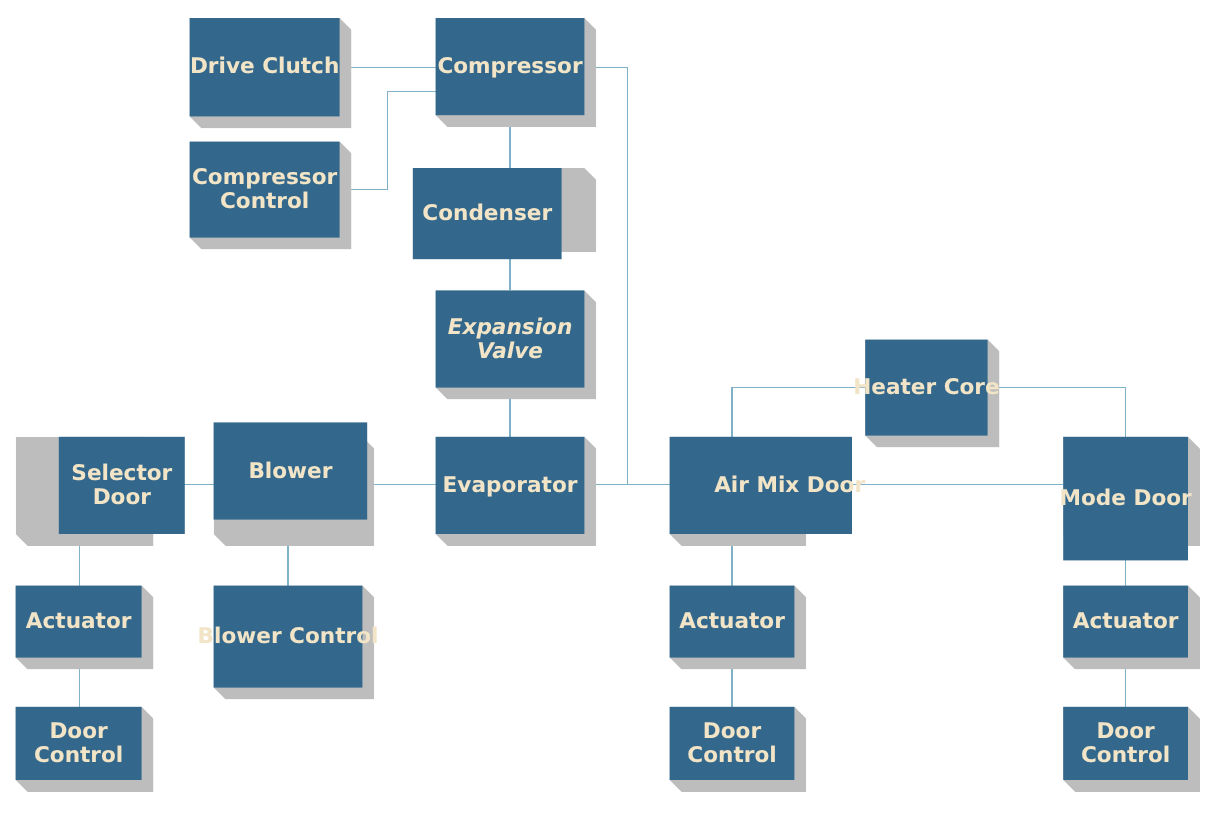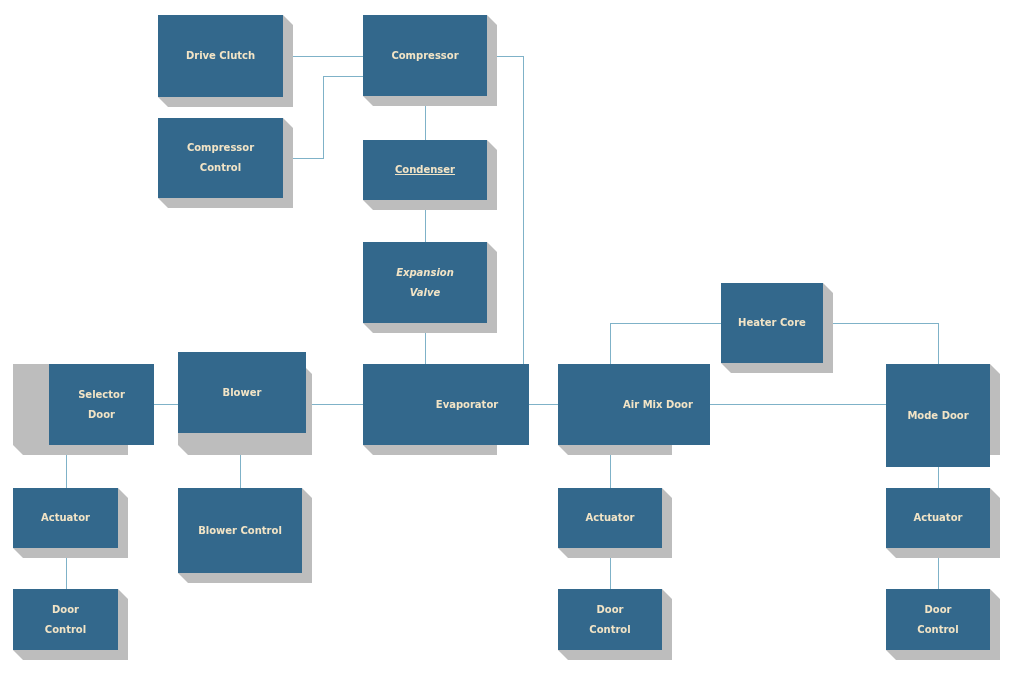--- a/index.html
+++ b/index.html
@@ -34,21 +34,21 @@
   }
   .node{
     position:absolute;
     background:var(--node-fill);
     color:var(--node-text);
     display:flex;
     align-items:center;
     justify-content:center;
   }
   .node-label{
-    font-size:10px;
+    font-size:18px;
     font-weight:bold;
     line-height:20px;
     text-align:center;
     white-space:pre;
     letter-spacing:0;
   }
 </style>
 </head>
 <body>
 
@@ -98,38 +98,38 @@
       <div class="node" style="left: 158px; top: 15px; width: 125px; height: 82px;">
         <span class="node-label">Drive Clutch</span>
       </div>
       <div class="node" style="left: 363px; top: 15px; width: 124px; height: 81px;">
         <span class="node-label">Compressor</span>
       </div>
       <div class="node" style="left: 158px; top: 118px; width: 125px; height: 80px;">
         <span class="node-label">Compressor
 Control</span>
       </div>
-      <div class="node" style="left: 363px; top: 140px; width: 124px; height: 60px; text-decoration: underline;">
+      <div class="node" style="left: 344px; top: 140px; width: 124px; height: 76px;">
         <span class="node-label">Condenser</span>
       </div>
       <div class="node" style="left: 363px; top: 242px; width: 124px; height: 81px; font-style: italic;">
         <span class="node-label">Expansion
 Valve</span>
       </div>
       <div class="node" style="left: 721px; top: 283px; width: 102px; height: 80px;">
         <span class="node-label">Heater Core</span>
       </div>
       <div class="node" style="left: 13px; top: 364px; width: 105px; height: 81px; margin-left: 36px;">
         <span class="node-label">Selector
 Door</span>
       </div>
       <div class="node" style="left: 178px; top: 352px; width: 128px; height: 81px;">
         <span class="node-label">Blower</span>
       </div>
-      <div class="node" style="left: 363px; top: 364px; width: 124px; height: 81px; padding-left: 42px;">
+      <div class="node" style="left: 363px; top: 364px; width: 124px; height: 81px;">
         <span class="node-label">Evaporator</span>
       </div>
       <div class="node" style="left: 558px; top: 364px; width: 104px; height: 81px; padding-left: 48px;">
         <span class="node-label">Air Mix Door</span>
       </div>
       <div class="node" style="left: 886px; top: 364px; width: 104px; height: 103px;">
         <span class="node-label">Mode Door</span>
       </div>
       <div class="node" style="left: 13px; top: 488px; width: 105px; height: 60px;">
         <span class="node-label">Actuator</span>

